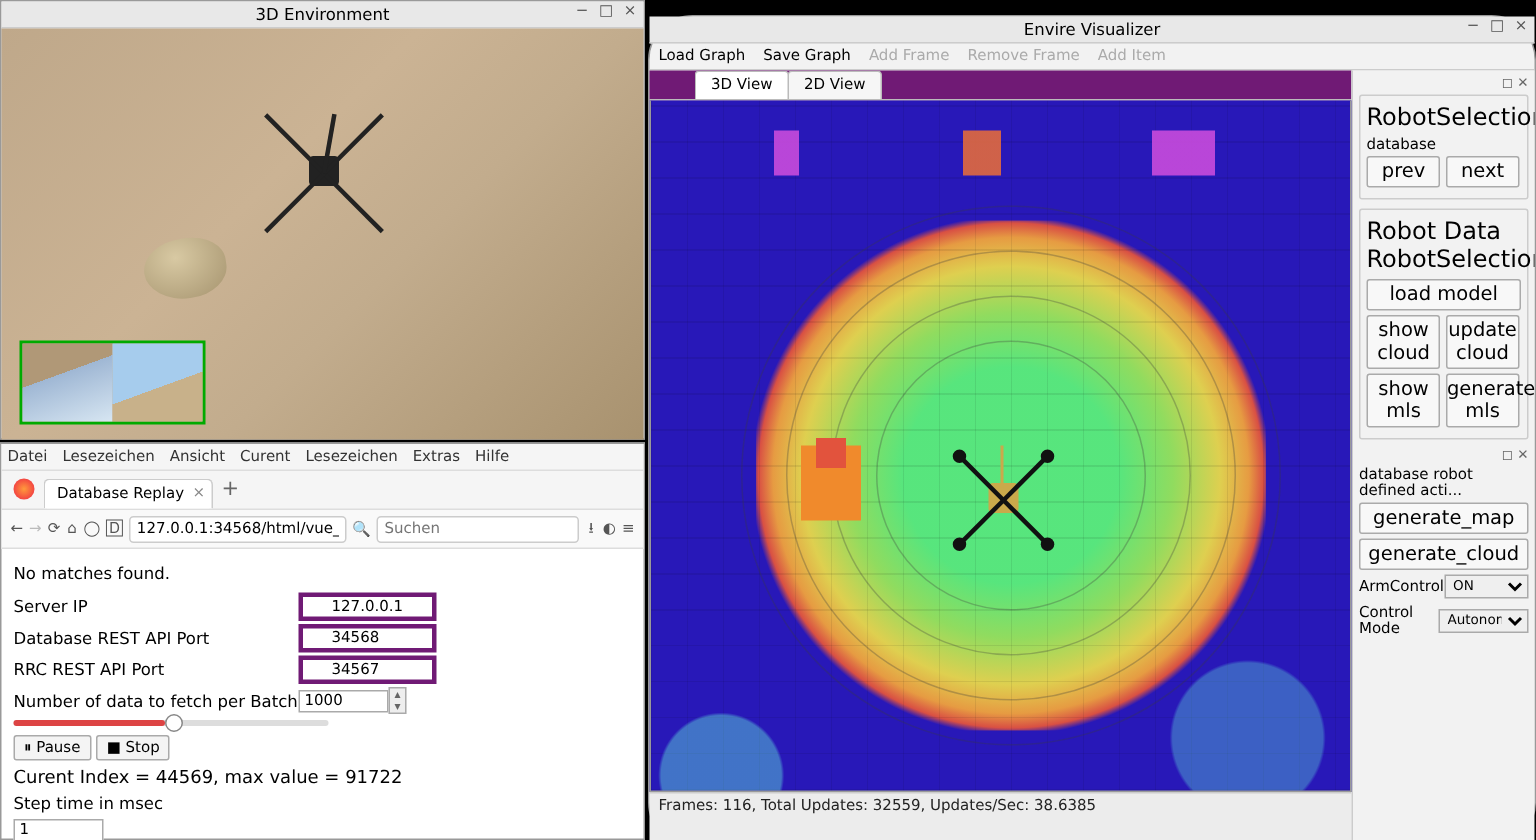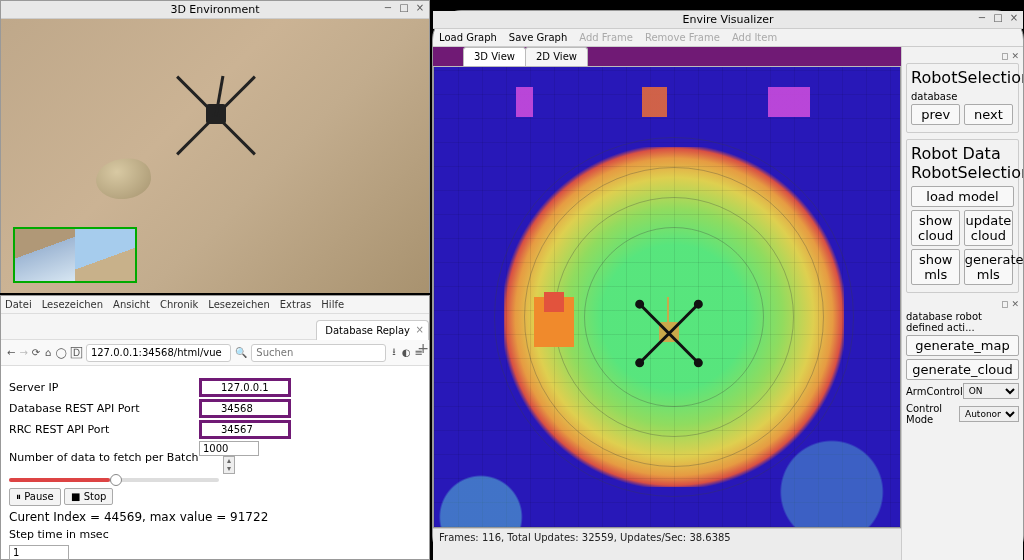--- a/index.html
+++ b/index.html
@@ -22,21 +22,21 @@
 .env3d .drone .arm.a4 { transform: rotate(315deg); }
 .env3d .drone .arm.a5 { transform: rotate(-80deg); width: 40px; }
 .env3d .thumbs { position: absolute; left: 12px; bottom: 10px; display: flex; border: 2px solid #0a0; }
 .env3d .thumbs div { width: 60px; height: 52px; }
 .env3d .thumbs .t1 { background: linear-gradient(160deg,#b09877 40%,#9fb7d4 40%,#d7e6f2 100%); }
 .env3d .thumbs .t2 { background: linear-gradient(160deg,#a6cced 55%,#c8b18a 55%); }
 
 
 .browser { left: 0; top: 295px; width: 430px; height: 265px; background: #fff; }
 .menubar { height: 18px; background: #f5f5f5; border-bottom: 1px solid #ddd; padding: 0 4px; display: flex; gap: 10px; align-items: center; font-size: 10px; color: #333; }
-.tabrow { height: 26px; background: #f5f5f5; border-bottom: 1px solid #ddd; display: flex; align-items: flex-end; padding-left: 6px; flex-direction: column; }
+.tabrow { height: 26px; background: #f5f5f5; border-bottom: 1px solid #ddd; display: flex; align-items: flex-end; padding-left: 6px; }
 .tabrow .ffx { width: 14px; height: 14px; background: radial-gradient(circle,#ff9a3c,#e24); border-radius: 50%; margin: 0 6px 6px 2px; }
 .tab { background: #fff; border: 1px solid #ccc; border-bottom: none; border-radius: 4px 4px 0 0; padding: 4px 18px 4px 8px; font-size: 10px; position: relative; }
 .tab .x { position: absolute; right: 4px; top: 3px; font-size: 10px; color: #888; }
 .newtab { margin-left: 6px; margin-bottom: 5px; color: #666; font-size: 14px; }
 .urlbar { height: 26px; background: #f9f9f9; border-bottom: 1px solid #ddd; display: flex; align-items: center; gap: 4px; padding: 0 6px; font-size: 10px; color: #555; }
 .urlbar .ic { width: 14px; text-align: center; }
 .urlbar input { border: 1px solid #ccc; border-radius: 3px; padding: 2px 4px; font-size: 10px; height: 18px; }
 .urlbar .addr { flex: 0 0 145px; }
 .urlbar .srch { flex: 0 0 60px; }
 .page { padding: 6px 8px; font-size: 11px; color: #000; }
@@ -44,21 +44,21 @@
 .frm { margin-top: 6px; }
 .frm-row { display: flex; align-items: center; margin-bottom: 2px; }
 .frm-row label { width: 190px; font-size: 11px; }
 .frm-row input { width: 92px; border: 3px solid #701a75; padding: 1px 19px; font-size: 10px; background: #fff; }
 .btnrow { margin: 4px 0; }
 .btnrow button, .smbtn { font-size: 10px; padding: 2px 6px; border: 1px solid #aaa; background: #f4f4f4; border-radius: 2px; cursor: pointer; }
 .slider-wrap { margin: 4px 0 6px; width: 210px; }
 .slider-wrap .track { height: 4px; background: #ddd; border-radius: 2px; position: relative; }
 .slider-wrap .fill { position: absolute; left: 0; top: 0; height: 100%; background: #d44; width: 48%; border-radius: 2px; }
 .slider-wrap .thumb { position: absolute; left: 48%; top: -4px; width: 12px; height: 12px; background: #fff; border: 1px solid #888; border-radius: 50%; }
-.numspin { display: inline-flex; align-items: center; flex-direction: column; }
+.numspin { display: inline-flex; align-items: center; }
 .numspin input { width: 60px; border: 1px solid #aaa; padding: 1px 3px; font-size: 10px; }
 .numspin .spin { width: 12px; font-size: 8px; line-height: 8px; color: #666; border: 1px solid #aaa; background: #eee; text-align: center; }
 
 
 .envire { left: 432px; top: 10px; width: 592px; height: 555px; background: #f2f2f2; border-radius: 30px; }
 .envire .toolbar { height: 18px; border-bottom: 1px solid #ccc; padding: 0 6px; display: flex; gap: 12px; align-items: center; font-size: 10px; }
 .envire .toolbar span.dis { color: #aaa; }
 .envire .body { display: flex; height: 516px; }
 .envire .viewcol { width: 468px; display: flex; flex-direction: column; }
 .envire .tabs { height: 20px; display: flex; border-bottom: 1px solid #bbb; background: #701a75; padding-left: 30px; }
@@ -109,21 +109,21 @@
       <div class="t2"></div>
     </div>
   </div>
 </div>
 
 <div class="win browser">
   <div class="menubar">
     <span>Datei</span>
     <span>Lesezeichen</span>
     <span>Ansicht</span>
-    <span>Chronik</span>
+    <span>Curent</span>
     <span>Lesezeichen</span>
     <span>Extras</span>
     <span>Hilfe</span>
   </div>
   <div class="tabrow">
     <div class="ffx"></div>
     <div class="tab">
       <span>Database Replay</span>
       <span class="x">×</span>
     </div>
@@ -137,20 +137,21 @@
     <span class="ic">◯</span>
     <span class="ic">🄳</span>
     <input class="addr" value="127.0.0.1:34568/html/vue_test" style="">
     <span class="ic">🔍</span>
     <input class="srch" placeholder="Suchen" style="">
     <span class="ic" style="margin-left:auto">⭳</span>
     <span class="ic">◐</span>
     <span class="ic">≡</span>
   </div>
   <div class="page">
+    <p>No matches found.</p>
     <div class="frm">
       <div class="frm-row">
         <label>Server IP</label>
         <input value="127.0.0.1" style="">
       </div>
       <div class="frm-row">
         <label>Database REST API Port</label>
         <input value="34568" style="">
       </div>
       <div class="frm-row">

